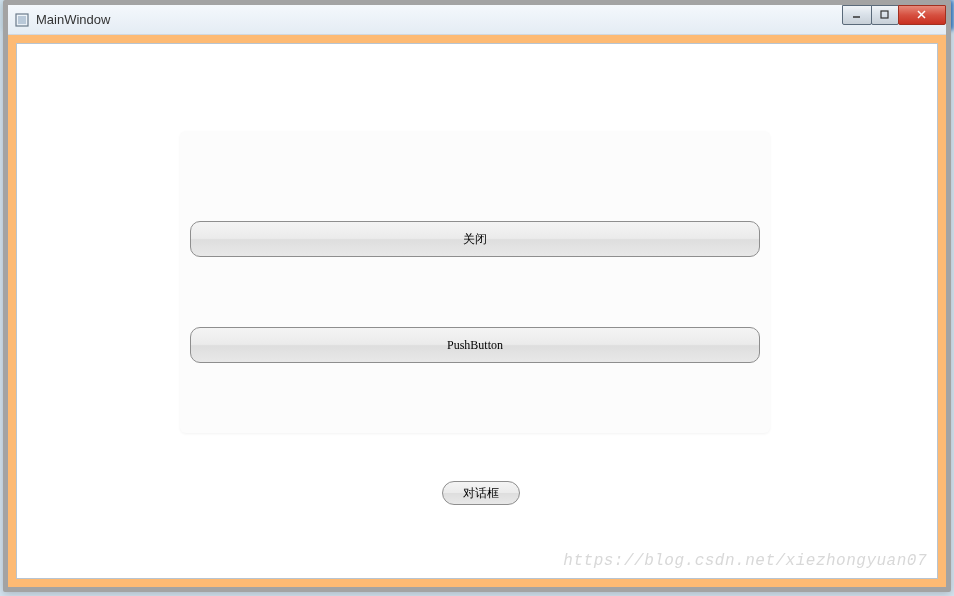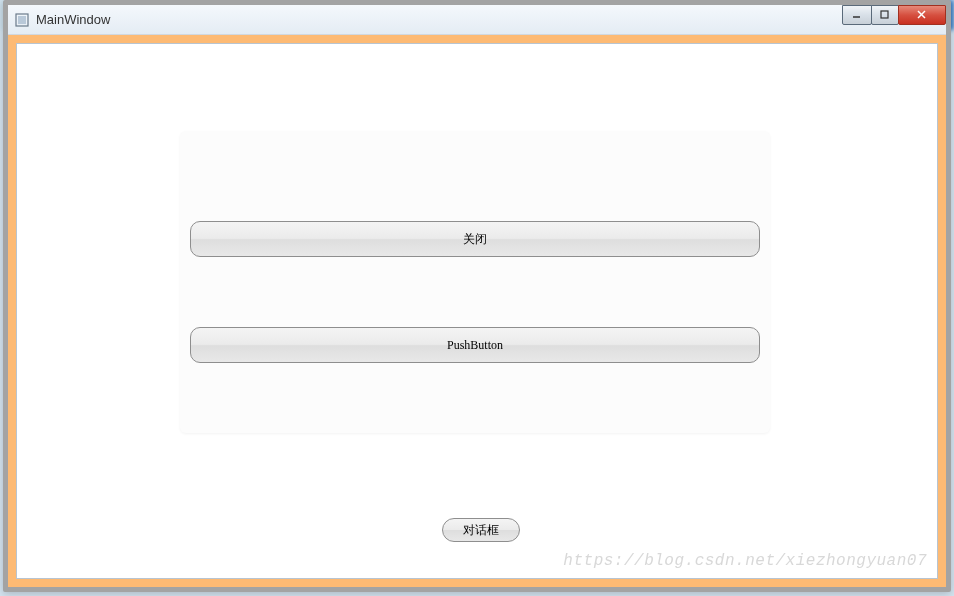--- a/index.html
+++ b/index.html
@@ -162,21 +162,20 @@
       left: 425px;
       width: 78px;
       height: 24px;
       background: linear-gradient(to bottom, #f4f4f4 0%, #ebebeb 48%, #dedede 52%, #e8e8e8 100%);
       border: 1px solid #8e8e8e;
       border-radius: 12px;
       font-size: 12px;
       color: #000;
       cursor: pointer;
       font-family: Liberation Sans, sans-serif;
-      margin-top: 37px;
     }
     .watermark {
       position: absolute;
       bottom: 8px;
       right: 10px;
       font-size: 16px;
       color: #d8d8d8;
       font-family: "Courier New", monospace;
       font-style: italic;
       letter-spacing: 0.5px;

